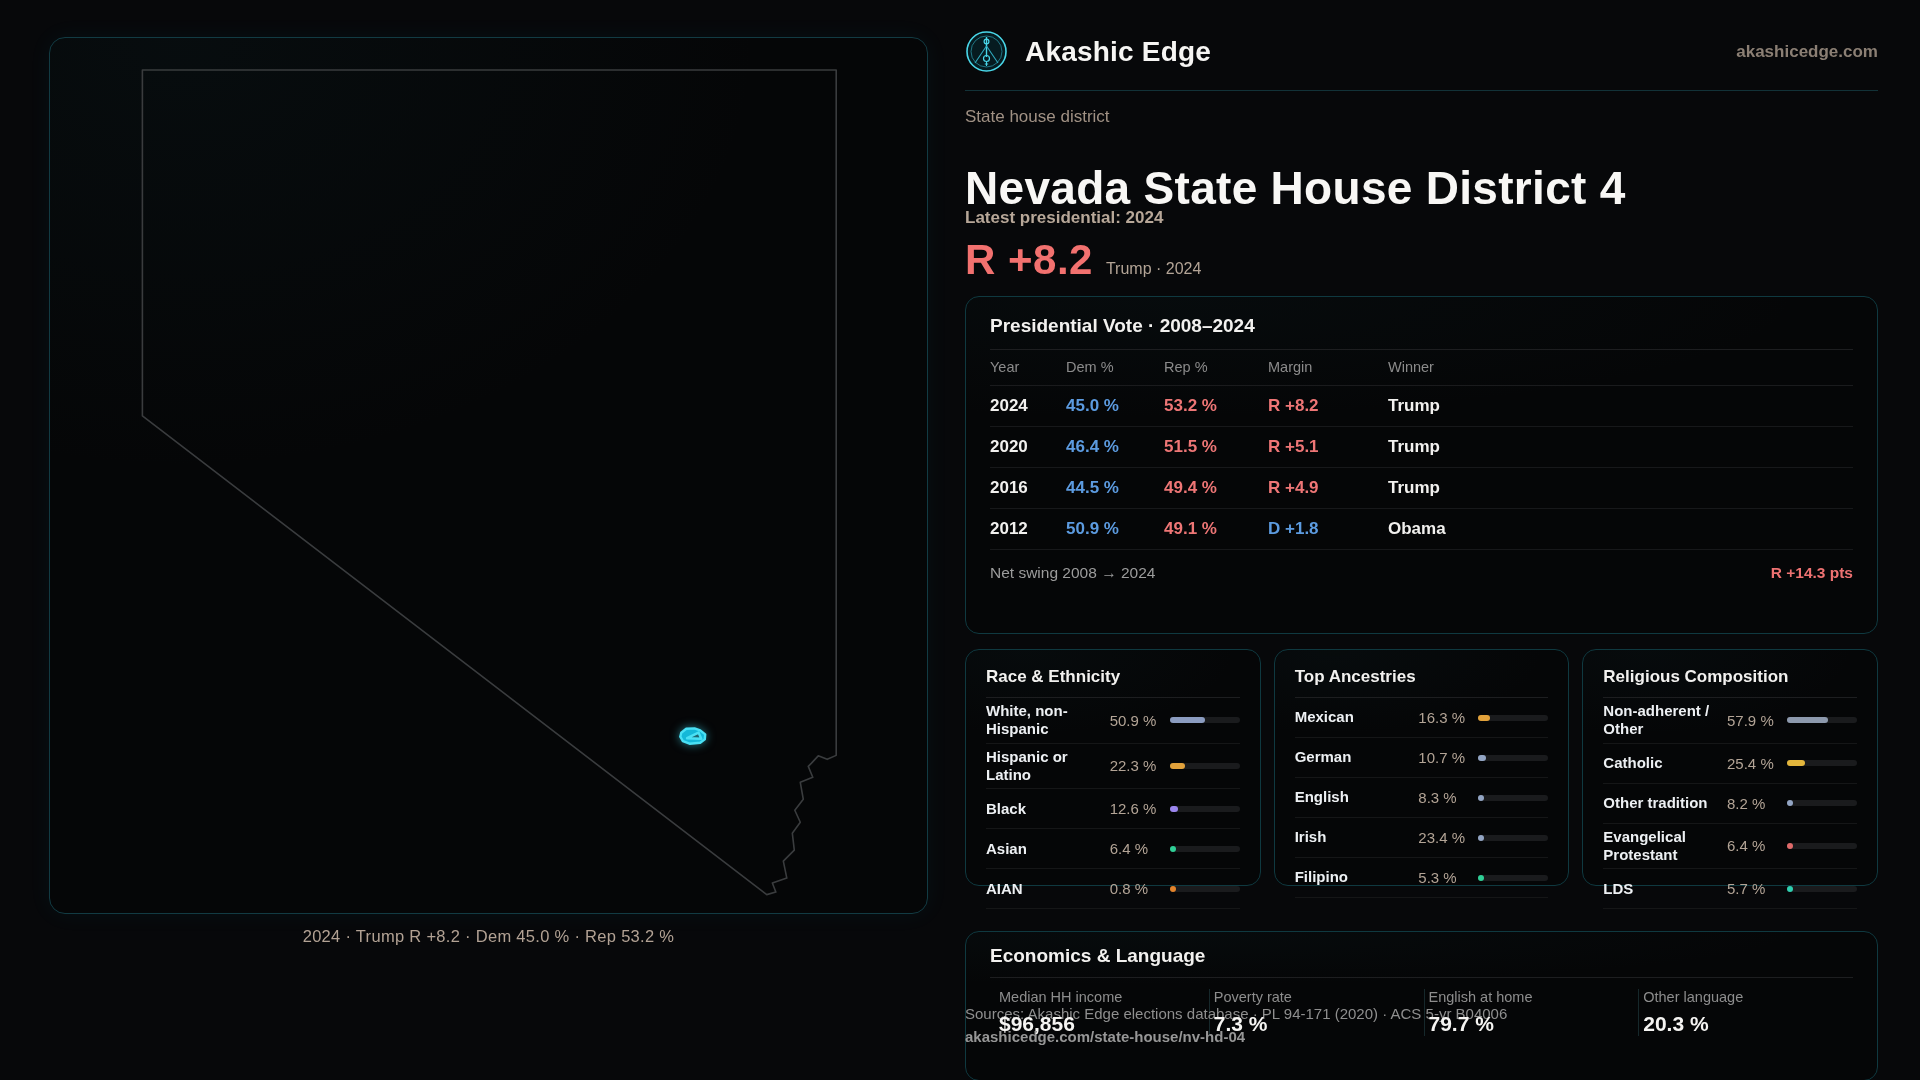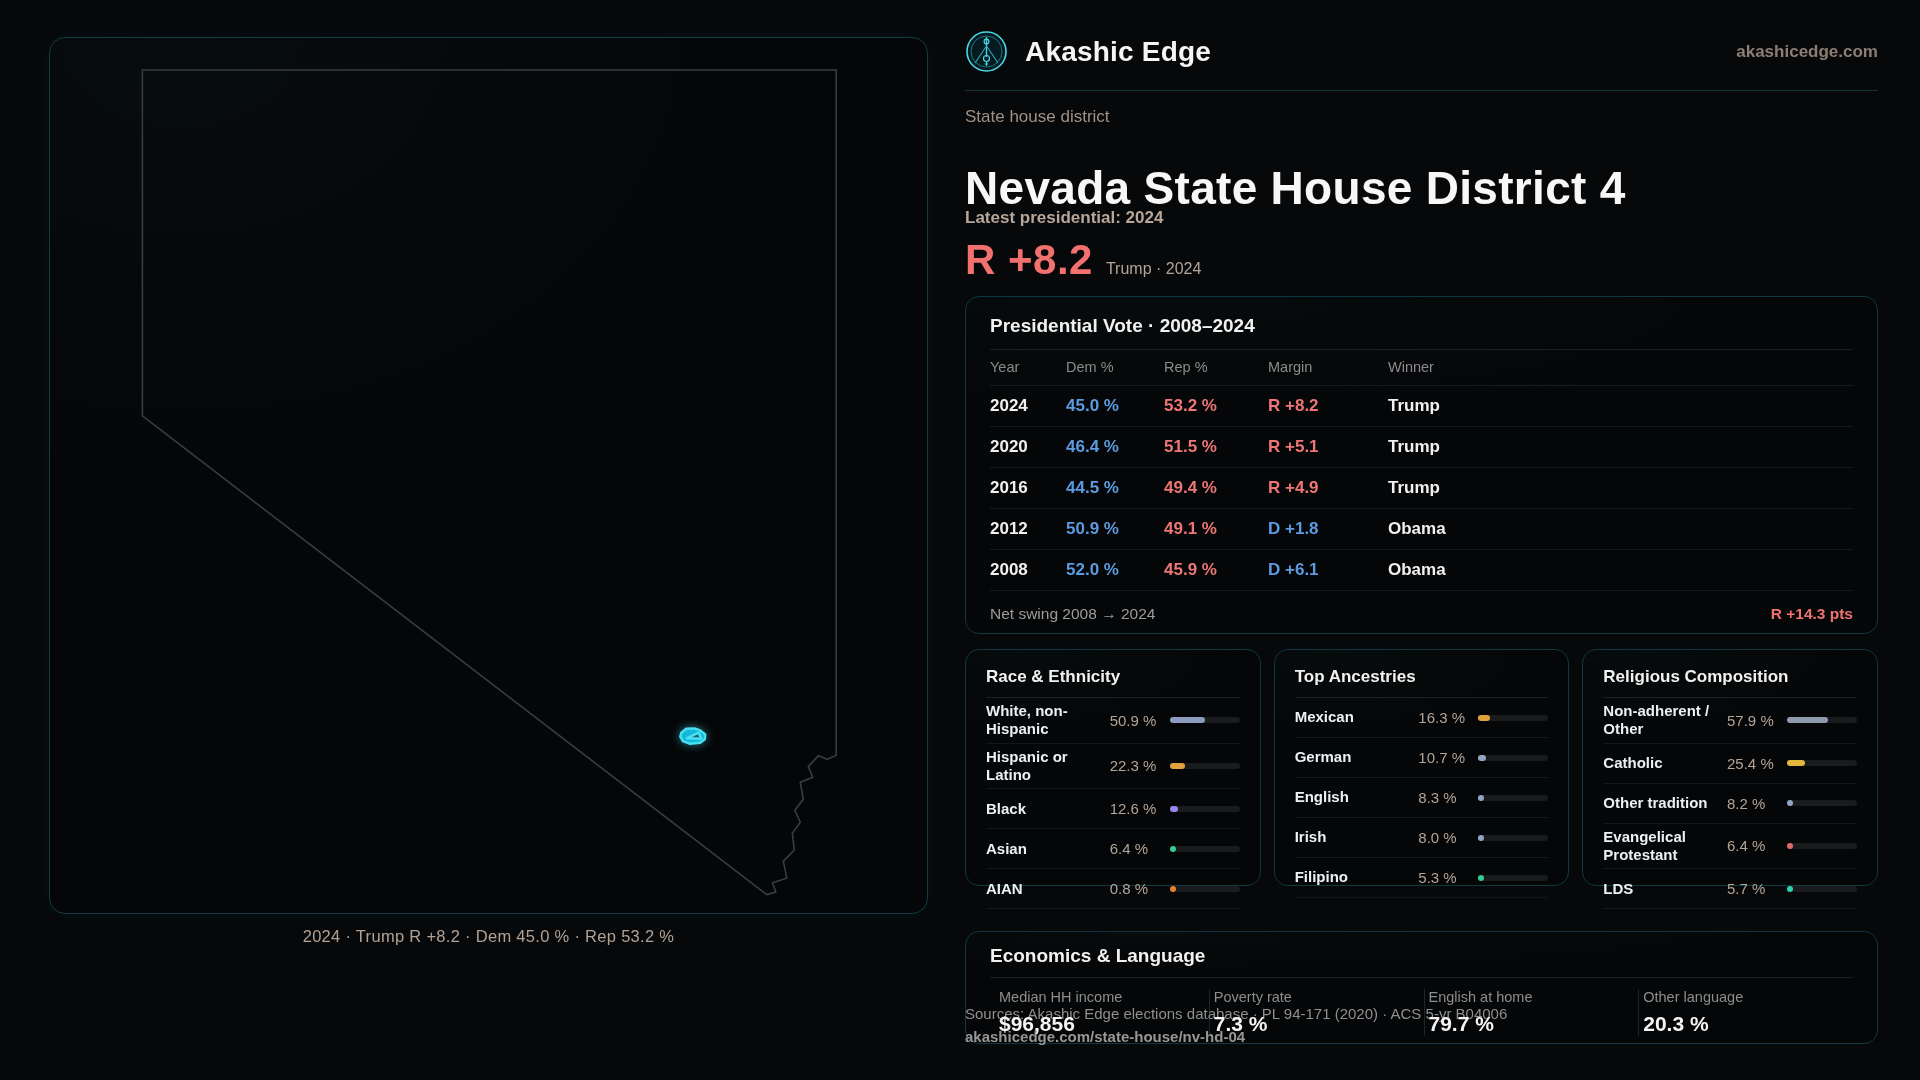--- a/index.html
+++ b/index.html
@@ -63,21 +63,21 @@
     flex:1; border:1px solid #0f3940; border-radius:14px; padding:13px 20px 0 20px;
     background:radial-gradient(120% 60% at 20% 0%, rgba(25,70,80,0.08), rgba(5,6,7,0) 60%), #050607;
   }
   .demo-title{ font-size:17px; font-weight:700; color:#f2f1ef; padding:4px 0 10px 0; border-bottom:1px solid #1d1e20; }
   .demo-item{ display:flex; align-items:center; min-height:40px; border-bottom:1px solid #151617; }
   .demo-label{ flex:1; font-size:15px; font-weight:700; color:#edf0f3; line-height:1.22; padding:4px 4px 4px 0; }
   .demo-value{ width:60px; flex:0 0 auto; font-size:15px; color:#b3a496; }
   .demo-bar{ width:70px; flex:0 0 auto; height:6px; border-radius:3px; background:#1a1b1d; }
   .demo-fill{ height:6px; border-radius:3px; min-width:6px; }
   
-  .econ-panel{ top:931px; height:113px; padding:13px 24px 0 24px; }
+  .econ-panel{ top:931px; height:150px; padding:13px 24px 0 24px; }
   .econ-title{ font-size:19px; font-weight:700; color:#f2f1ef; padding-bottom:10px; border-bottom:1px solid #1d1e20; }
   .econ-stats{ display:flex; margin-top:11px; }
   .econ-stat{ flex:1; padding-left:4px; border-left:1px solid #16282b; }
   .econ-stat:first-child{ border-left:none; padding-left:9px; }
   .econ-label{ font-size:14.5px; color:#8d8d8d; margin-bottom:7px; }
   .econ-value{ font-size:21px; font-weight:700; color:#f5f4f2; position:relative; z-index:6; }
   
   .footer-overlay{ position:absolute; left:965px; top:1003px; z-index:5; font-size:15px; line-height:1.5; color:#8f8f8f; }
   .footer-overlay .permalink{ font-weight:600; color:#979797; }
 </style>
@@ -164,27 +164,20 @@
   </tr>
 
   <tr>
     <td class="year">2012</td>
     <td class="dem">50.9 %</td>
     <td class="rep">49.1 %</td>
     <td class="margin party-D">D +1.8</td>
     <td class="winner">Obama</td>
   </tr>
 
-  <tr>
-    <td class="year">2008</td>
-    <td class="dem">52.0 %</td>
-    <td class="rep">45.9 %</td>
-    <td class="margin party-D">D +6.1</td>
-    <td class="winner">Obama</td>
-  </tr>
 </tbody>
   </table>
   <div class="netswing">
     <span class="netswing-label">Net swing 2008 → 2024</span>
     <span class="netswing-value">R +14.3 pts</span>
   </div>
 </div>
 
 <div class="demo-row">
   <div class="demo-panel">
@@ -254,21 +247,21 @@
   <div class="demo-item">
     <div class="demo-label">English</div>
     <div class="demo-value">8.3 %</div>
     <div class="demo-bar">
       <div class="demo-fill" style="width: 8.3%; background: rgb(147, 165, 196);"></div>
     </div>
   </div>
 
   <div class="demo-item">
     <div class="demo-label">Irish</div>
-    <div class="demo-value">8.0 %</div>
+    <div class="demo-value">23.4 %</div>
     <div class="demo-bar">
       <div class="demo-fill" style="width: 8%; background: rgb(147, 165, 196);"></div>
     </div>
   </div>
 
   <div class="demo-item">
     <div class="demo-label">Filipino</div>
     <div class="demo-value">5.3 %</div>
     <div class="demo-bar">
       <div class="demo-fill" style="width: 5.3%; background: rgb(47, 207, 150);"></div>

